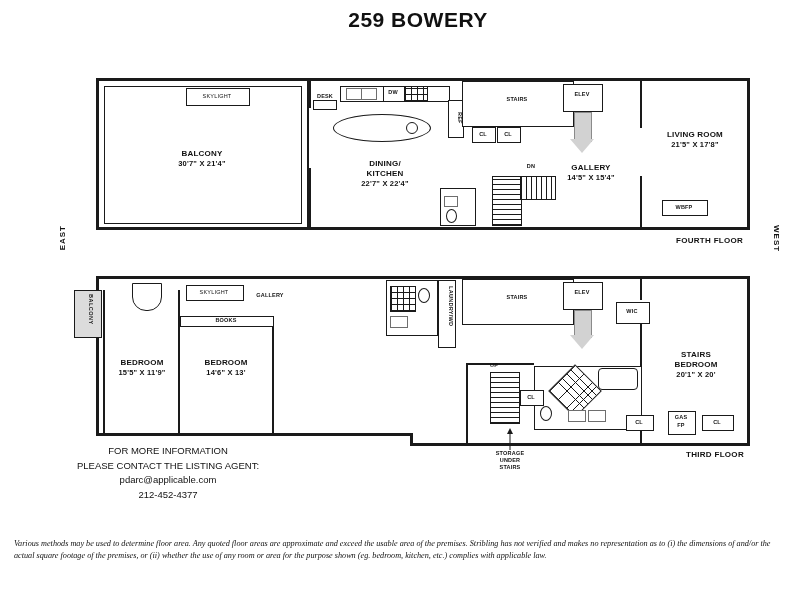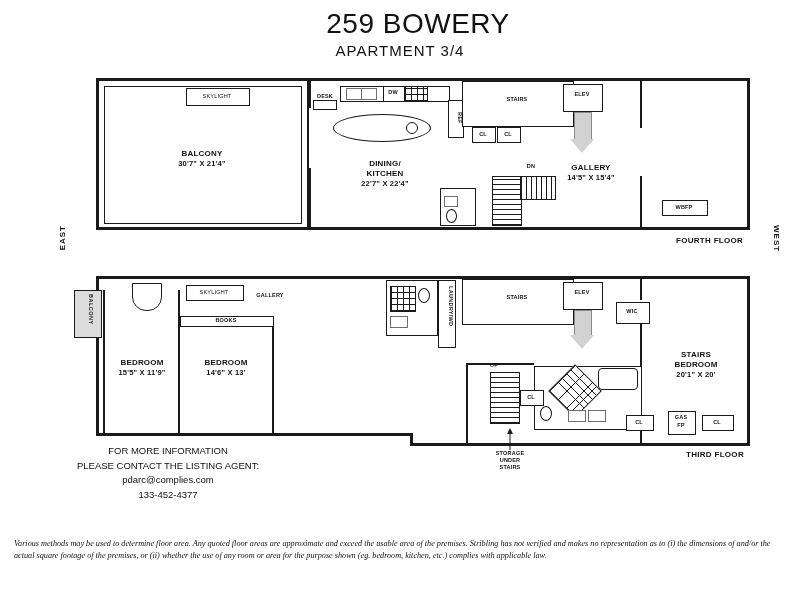--- a/index.html
+++ b/index.html
@@ -8,21 +8,21 @@
     background:#ffffff;
     font-family:"Liberation Sans", sans-serif;
     color:#111;
     position:relative;
     overflow:hidden;
   }
   .page{position:absolute;inset:0;}
 
   
   #title-block{position:absolute;top:8px;left:0;width:800px;text-align:center;}
-  #building-title{font-size:28px;font-weight:normal;letter-spacing:.5px;margin-left:36px;}
+  #building-title{font-size:21px;font-weight:bold;letter-spacing:.5px;margin-left:36px;}
   #apartment-title{font-size:15px;letter-spacing:1px;margin-top:2px;}
 
   
   .plan{position:absolute;}
   .wall{position:absolute;background:#1a1a1a;}
   .room-label{position:absolute;text-align:center;font-size:8px;line-height:1.25;font-weight:bold;letter-spacing:.2px;}
   .room-label .dim{font-weight:bold;font-size:7.5px;display:block;}
   .tiny{position:absolute;font-size:5.5px;text-align:center;letter-spacing:.2px;}
   .tiny.b{font-weight:bold;}
   .box{position:absolute;border:1px solid #1a1a1a;background:#fff;}
@@ -53,21 +53,20 @@
 
   .elev-arrow{position:absolute;}
 </style>
 </head>
 <body>
 
 <div class="page">
 
   <div id="title-block">
     <div id="building-title">259 BOWERY</div>
-    <div id="apartment-title">APARTMENT 3/4</div>
   </div>
 
   <div class="vlabel rev" style="left:58px;top:225px;">EAST</div>
   <div class="vlabel" style="left:772px;top:225px;">WEST</div>
 
   <div class="plan" id="fourth-floor" style="left:0;top:0;width:800px;height:250px;">
 
     <div class="wall" style="left:96px;top:78px;width:654px;height:3px;"></div>
     <div class="wall" style="left:96px;top:78px;width:3px;height:152px;"></div>
     <div class="wall" style="left:96px;top:227px;width:654px;height:3px;"></div>
@@ -131,20 +130,24 @@
     <div class="arrow-down" style="left:570px;top:139px;border-left:12px solid transparent;border-right:12px solid transparent;border-top:14px solid #d2d2d2;"></div>
 
     <div class="room-label" style="left:546px;top:163px;width:90px;">
       <span>GALLERY</span>
       <span class="dim">14'5" X 15'4"</span>
     </div>
 
     <div class="wall" style="left:640px;top:78px;width:2px;height:50px;"></div>
     <div class="wall" style="left:640px;top:176px;width:2px;height:54px;"></div>
 
+    <div class="room-label" style="left:643px;top:130px;width:104px;">
+      <span>LIVING ROOM</span>
+      <span class="dim">21'5" X 17'8"</span>
+    </div>
     <div class="box" style="left:662px;top:200px;width:44px;height:14px;"></div>
     <div class="tiny b" style="left:662px;top:204px;width:44px;">WBFP</div>
 
     <div class="floor-tag" style="left:676px;top:236px;">FOURTH FLOOR</div>
   </div>
 
   <div class="plan" id="third-floor" style="left:0;top:0;width:800px;height:480px;">
 
     <div class="wall" style="left:96px;top:276px;width:654px;height:3px;"></div>
     <div class="wall" style="left:96px;top:276px;width:3px;height:160px;"></div>
@@ -233,19 +236,19 @@
       <line x1="22" y1="22" x2="22" y2="2" stroke="#1a1a1a" stroke-width="1"></line>
       <polygon points="22,0 19,6 25,6" fill="#1a1a1a"></polygon>
     </svg>
 
     <div class="floor-tag" style="left:686px;top:450px;">THIRD FLOOR</div>
   </div>
 
   <div id="contact">
     <div>FOR MORE INFORMATION</div>
     <div>PLEASE CONTACT THE LISTING AGENT:</div>
-    <div>pdarc@complies.com</div>
-    <div>133-452-4377</div>
+    <div>pdarc@applicable.com</div>
+    <div>212-452-4377</div>
   </div>
 
   <div id="disclaimer">Various methods may be used to determine floor area. Any quoted floor areas are approximate and exceed the usable area of the premises. Stribling has not verified and makes no representation as to (i) the dimensions of and/or the actual square footage of the premises, or (ii) whether the use of any room or area for the purpose shown (eg. bedroom, kitchen, etc.) complies with applicable law.</div>
 
 </div>
 
 </body></html>

